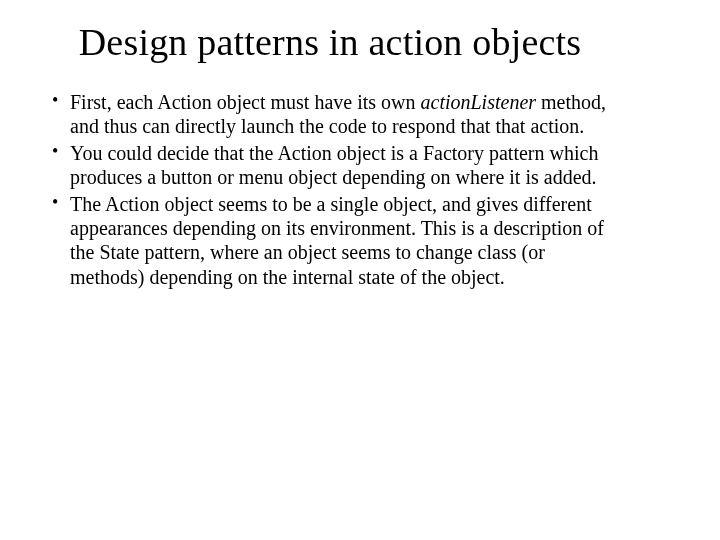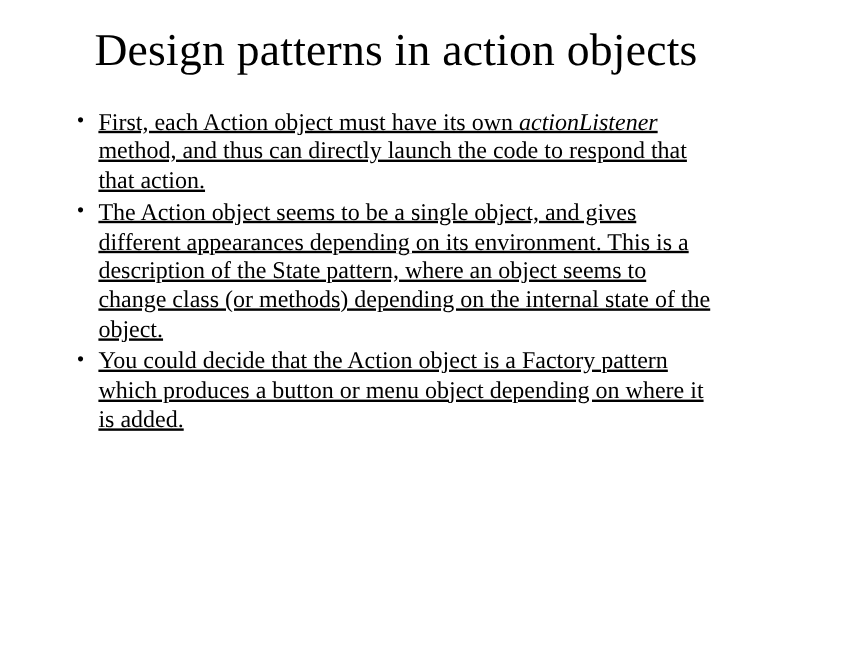--- a/index.html
+++ b/index.html
@@ -19,23 +19,22 @@
   }
   .title {
     font-size: 38px;
     font-weight: normal;
     text-align: center;
     margin: 0 0 26px 0;
     letter-spacing: 0.2px;
   }
   ul.bullets {
     list-style: none;
-    margin: 12px;
+    margin: 0;
     padding: 0;
-    text-decoration: underline;
   }
   ul.bullets > li {
     position: relative;
     font-size: 20px;
     line-height: 1.22;
     padding-left: 22px;
     margin-bottom: 2px;
   }
   ul.bullets > li::before {
     content: "•";
@@ -51,19 +50,19 @@
 </head>
 <body>
 
 <div class="slide">
   <h1 class="title">Design patterns in action objects</h1>
   <ul class="bullets">
     <li>
       <span>First, each Action object must have its own </span><span class="italic">actionListener</span><span> method, and thus can directly launch the code to respond that that action.</span>
     </li>
     <li>
-      <span>The Action object seems to be a single object, and gives different appearances depending on its environment. This is a description of the State pattern, where an object seems to change class (or methods) depending on the internal state of the object.</span><span class="italic"></span><span></span>
+      <span>You could decide that the Action object is a Factory pattern which produces a button or menu object depending on where it is added.</span><span class="italic"></span><span></span>
     </li>
     <li>
-      <span>You could decide that the Action object is a Factory pattern which produces a button or menu object depending on where it is added.</span><span class="italic"></span><span></span>
+      <span>The Action object seems to be a single object, and gives different appearances depending on its environment. This is a description of the State pattern, where an object seems to change class (or methods) depending on the internal state of the object.</span><span class="italic"></span><span></span>
     </li>
   </ul>
 </div>
 
 </body></html>

